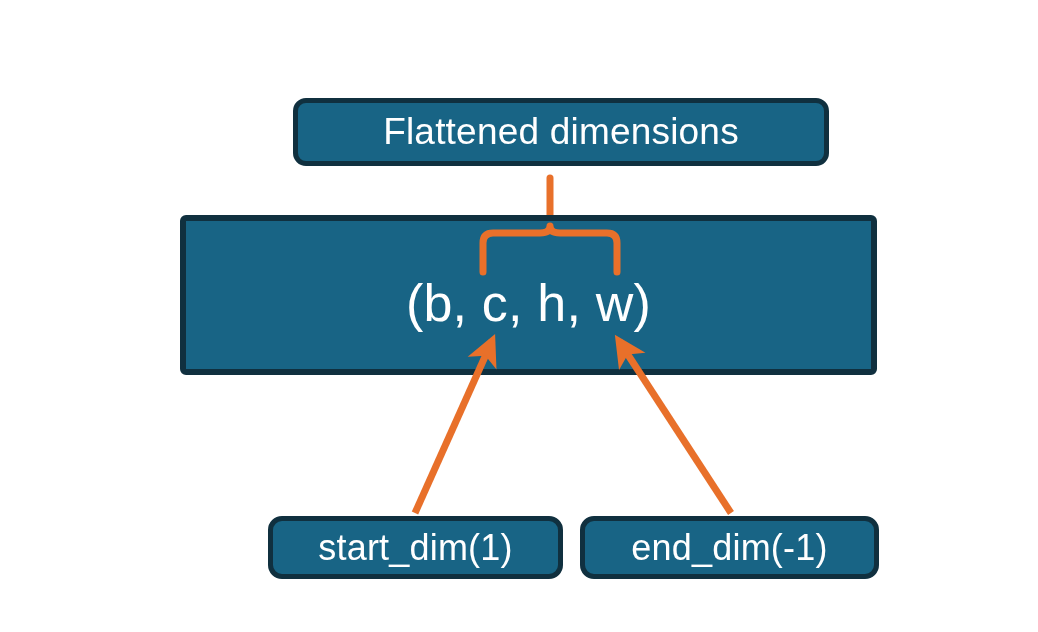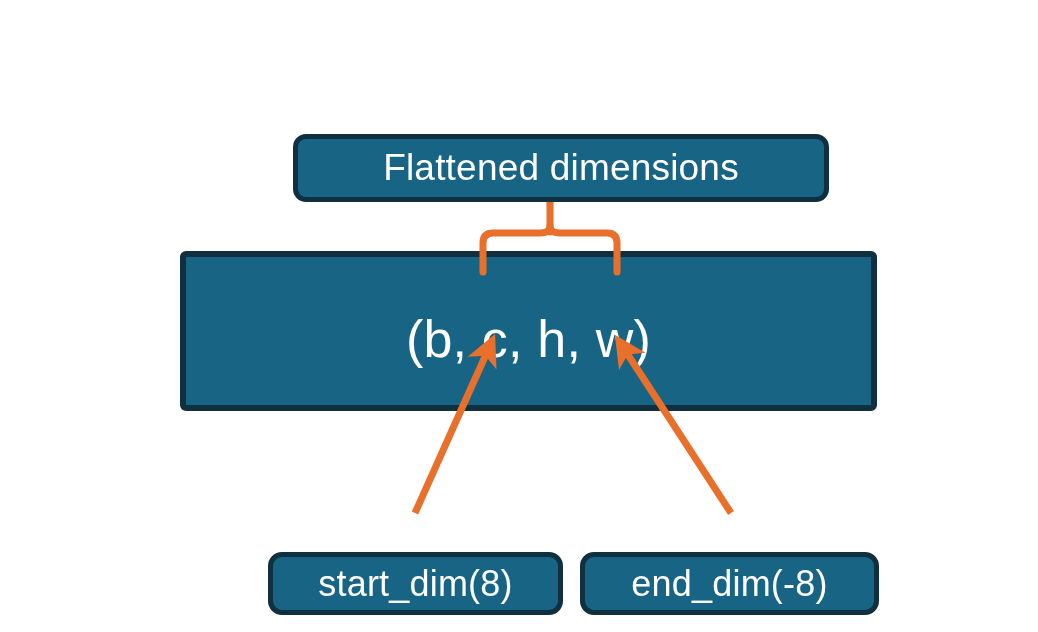--- a/index.html
+++ b/index.html
@@ -27,21 +27,20 @@
     background: #186485;
     border: 5px solid #10303f;
     border-radius: 14px;
     display: flex;
     align-items: center;
     justify-content: center;
     color: #ffffff;
     font-weight: 400;
     letter-spacing: 0.2px;
     white-space: nowrap;
-    margin-top: 36px;
   }
   #box-flattened {
     left: 293px;
     top: 98px;
     width: 536px;
     height: 68px;
     font-size: 37px;
     border-radius: 13px;
   }
   #box-shape {
@@ -97,25 +96,25 @@
 
   <div class="node-box" id="box-flattened">
     <span>Flattened dimensions</span>
   </div>
 
   <div class="node-box" id="box-shape">
     <span class="shape-label">(b, c, h, w)</span>
   </div>
 
   <div class="node-box" id="box-start-dim">
-    <span>start_dim(8)</span>
+    <span>start_dim(1)</span>
   </div>
 
   <div class="node-box" id="box-end-dim">
-    <span>end_dim(-8)</span>
+    <span>end_dim(-1)</span>
   </div>
 
   <svg id="overlay-over" class="svg-overlay" viewBox="0 0 1038 632">
     <defs>
       <marker id="arrowhead-orange" viewBox="0 0 12 12" refX="8.5" refY="6" markerWidth="5.2" markerHeight="5.2" orient="auto-start-reverse" markerUnits="strokeWidth">
         <path d="M 0.5 0.8 L 11 6 L 0.5 11.2 L 3.2 6 Z" fill="#e8702a"></path>
       </marker>
     </defs>
 
     <path d="M 483 272

